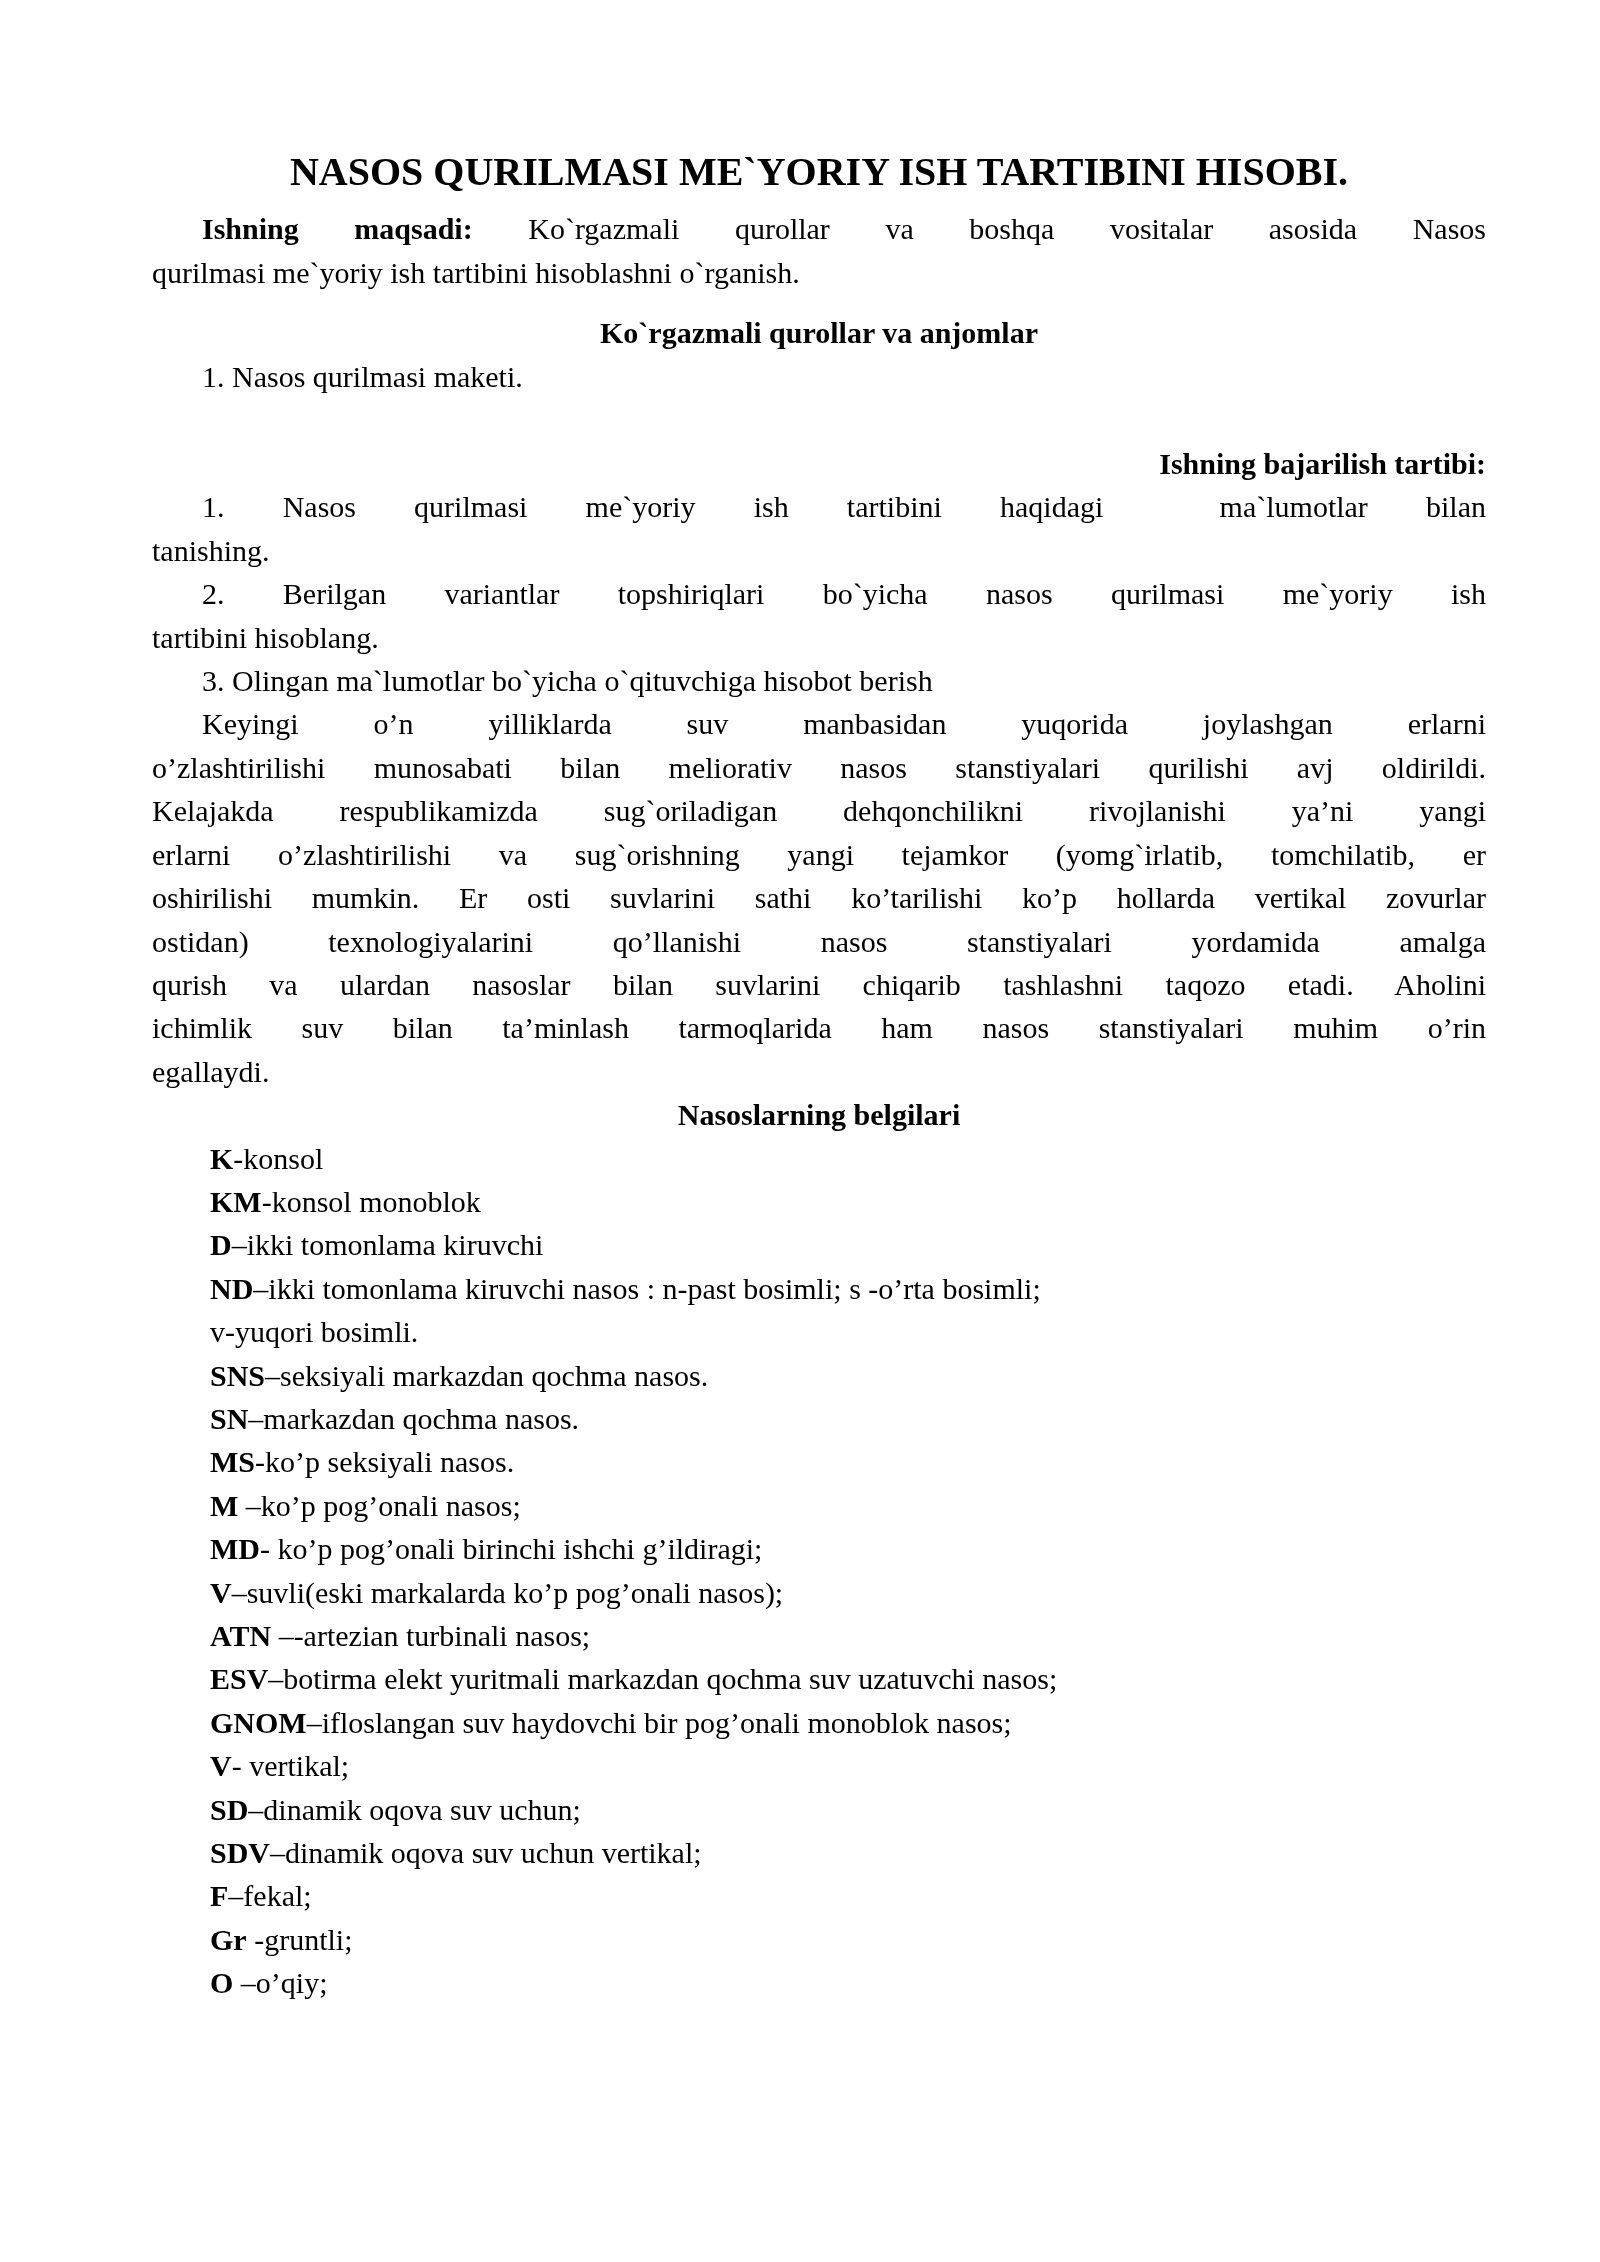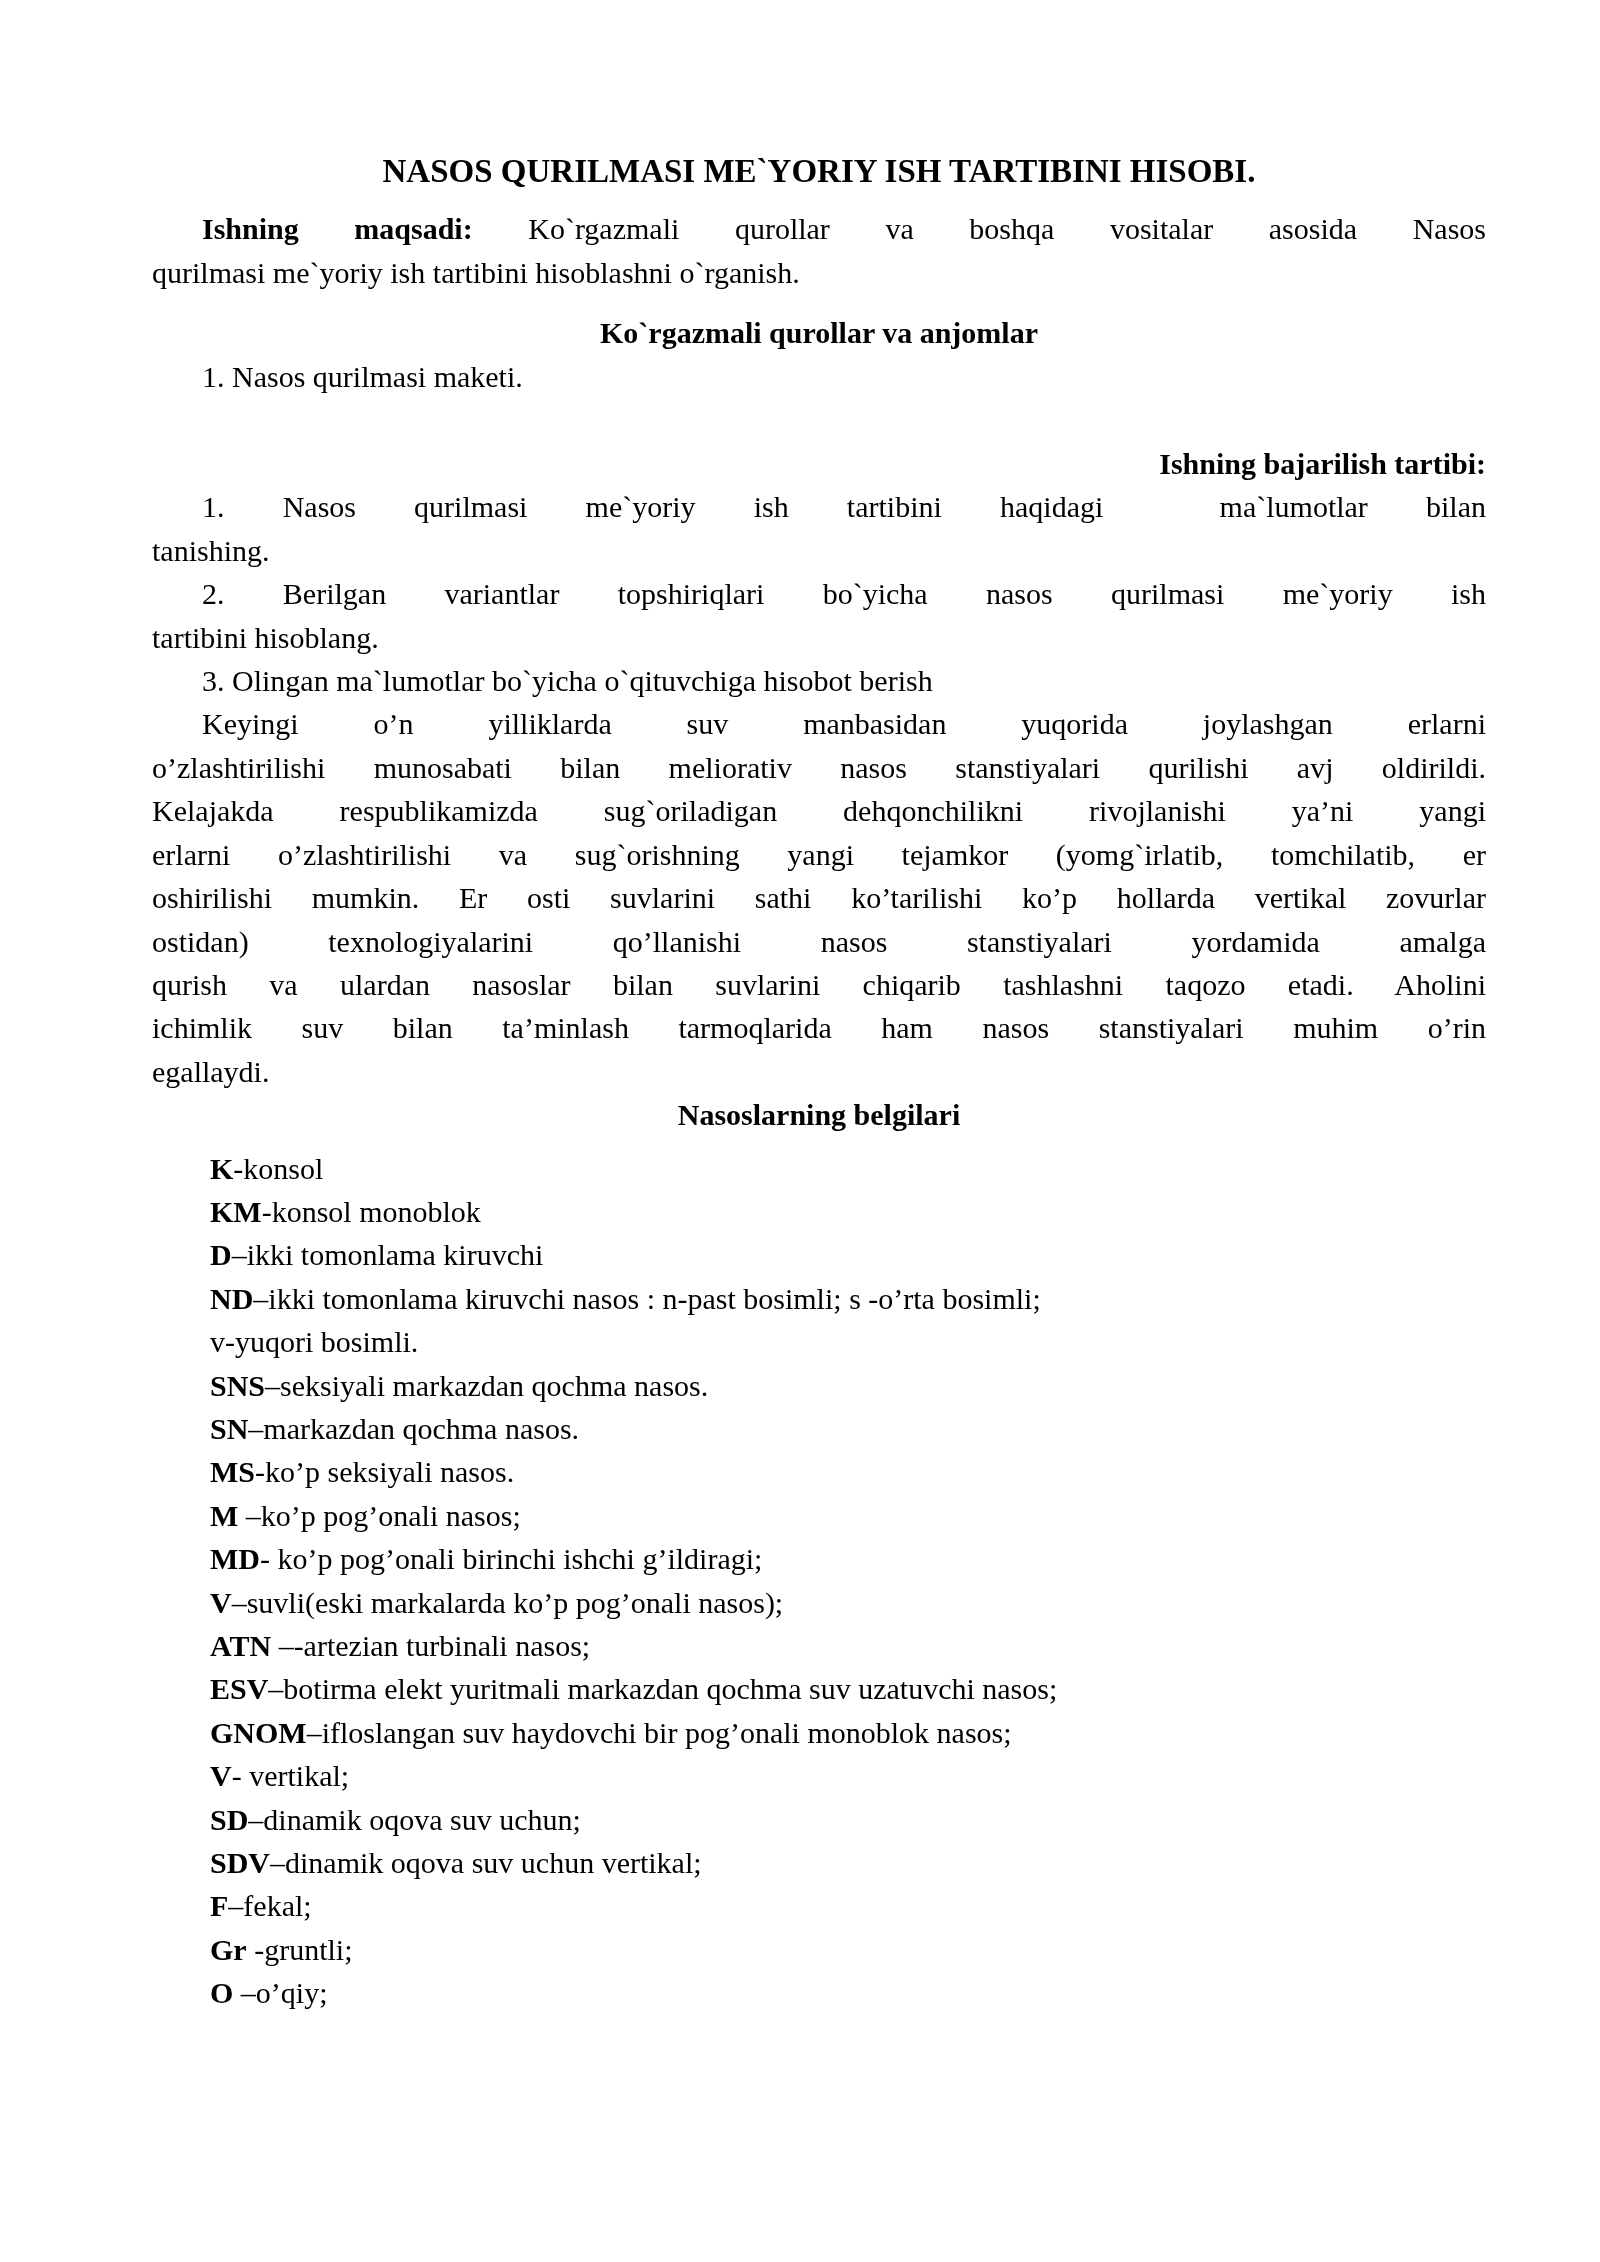--- a/index.html
+++ b/index.html
@@ -17,30 +17,30 @@
     font-family: "Liberation Serif", "DejaVu Serif", serif;
     font-size: 30px;
     line-height: 43.4px;
     color: #000000;
     background: #ffffff;
   }
   .ln { min-height: 43.4px; }
   .jl { text-align: justify; text-align-last: justify; }
   .ind { text-indent: 50px; }
   .title {
-    font-size: 33px;
+    font-size: 40px;
     font-weight: bold;
     text-align: center;
     margin-bottom: 14px;
   }
   .hd { font-weight: bold; text-align: center; }
   .hd-tools { margin-top: 17px; }
   .hd-proc { margin-top: 44px; text-align: right; }
   #intro { }
-  #pumps { margin-top: 10px; }
+  #pumps { margin-top: 0; }
   .pump { padding-left: 58px; }
   .b { font-weight: bold; }
 </style>
 </head>
 <body>
 
 <div class="page">
 
   <div class="ln title">NASOS QURILMASI ME`YORIY ISH TARTIBINI HISOBI.</div>
 

